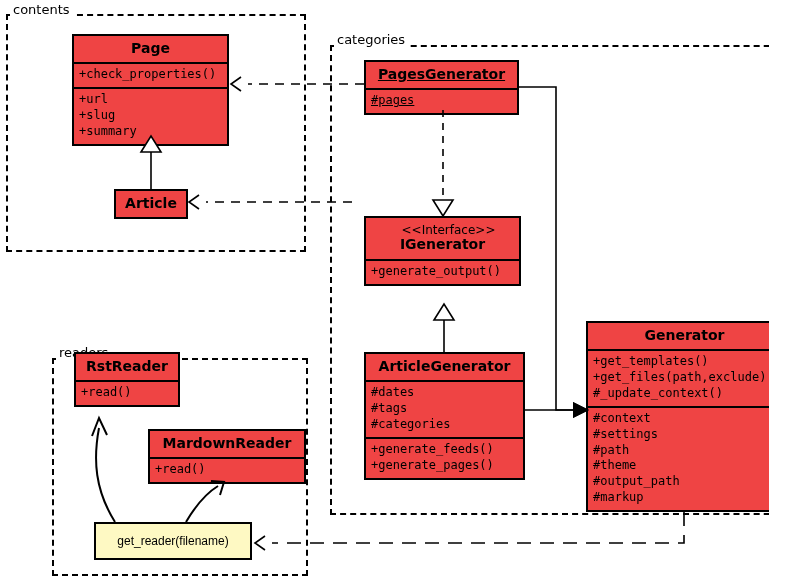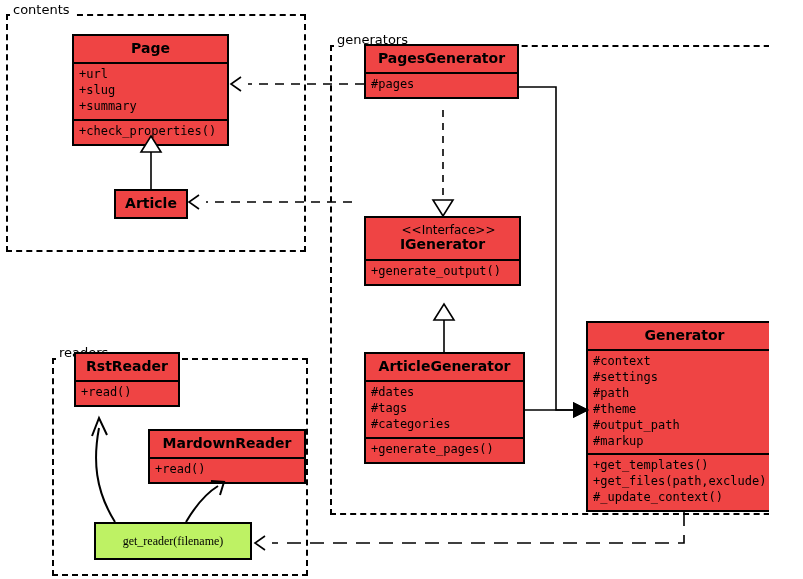--- a/index.html
+++ b/index.html
@@ -65,25 +65,25 @@
   .uclass .compartment div {
     font-family: "DejaVu Sans Mono", monospace;
     font-size: 12px;
     line-height: 1.32;
     white-space: pre;
   }
   .plain-box {
     position: absolute;
     box-sizing: border-box;
     border: 2px solid #000;
-    background: #bef264;
+    background: #fef9c3;
     display: flex;
     align-items: center;
     justify-content: center;
-    font-family: Liberation Serif, serif;
+    font-family: Liberation Sans, sans-serif;
     font-size: 12px;
     color: #000;
   }
   svg.overlay {
     position: absolute;
     left: 0;
     top: 0;
     width: 803px;
     height: 579px;
     pointer-events: none;
@@ -91,42 +91,42 @@
 </style>
 </head>
 <body>
 
 <div id="canvas">
 
   <div class="pkg pkg-dashdot" style="left:6px; top:14px; width:300px; height:238px;"></div>
   <div class="pkg-label" style="left:10px; top:2px;">contents</div>
 
   <div class="pkg pkg-dashdot" style="left:330px; top:45px; width:470px; height:470px;"></div>
-  <div class="pkg-label" style="left:334px; top:32px;">generators</div>
+  <div class="pkg-label" style="left:334px; top:32px;">categories</div>
 
   <div class="pkg pkg-dashdot" style="left:52px; top:358px; width:256px; height:218px;"></div>
   <div class="pkg-label" style="left:56px; top:345px;">readers</div>
 
   <div class="uclass" style="left:72px; top:34px; width:157px;">
     <div class="title">Page</div>
+    <div class="compartment">
+      <div>+check_properties()</div>
+    </div>
     <div class="compartment">
       <div>+url</div>
       <div>+slug</div>
       <div>+summary</div>
     </div>
-    <div class="compartment">
-      <div>+check_properties()</div>
-    </div>
   </div>
 
   <div class="uclass" style="left:114px; top:189px; width:74px;">
     <div class="title">Article</div>
   </div>
 
-  <div class="uclass" style="left:364px; top:44px; width:155px;">
+  <div class="uclass" style="left:364px; top:60px; width:155px;text-decoration:underline;">
     <div class="title">PagesGenerator</div>
     <div class="compartment">
       <div>#pages</div>
     </div>
   </div>
 
   <div class="uclass" style="left:364px; top:216px; width:157px;">
     <div class="stereo">&lt;&lt;Interface&gt;&gt;</div>
     <div class="title">IGenerator</div>
     <div class="compartment">
@@ -135,39 +135,40 @@
   </div>
 
   <div class="uclass" style="left:364px; top:352px; width:161px;">
     <div class="title">ArticleGenerator</div>
     <div class="compartment">
       <div>#dates</div>
       <div>#tags</div>
       <div>#categories</div>
     </div>
     <div class="compartment">
+      <div>+generate_feeds()</div>
       <div>+generate_pages()</div>
     </div>
   </div>
 
   <div class="uclass" style="left:586px; top:321px; width:197px;">
     <div class="title">Generator</div>
+    <div class="compartment">
+      <div>+get_templates()</div>
+      <div>+get_files(path,exclude)</div>
+      <div>#_update_context()</div>
+    </div>
     <div class="compartment">
       <div>#context</div>
       <div>#settings</div>
       <div>#path</div>
       <div>#theme</div>
       <div>#output_path</div>
       <div>#markup</div>
     </div>
-    <div class="compartment">
-      <div>+get_templates()</div>
-      <div>+get_files(path,exclude)</div>
-      <div>#_update_context()</div>
-    </div>
   </div>
 
   <div class="uclass" style="left:74px; top:352px; width:106px;">
     <div class="title">RstReader</div>
     <div class="compartment">
       <div>+read()</div>
     </div>
   </div>
 
   <div class="uclass" style="left:148px; top:429px; width:158px;">

